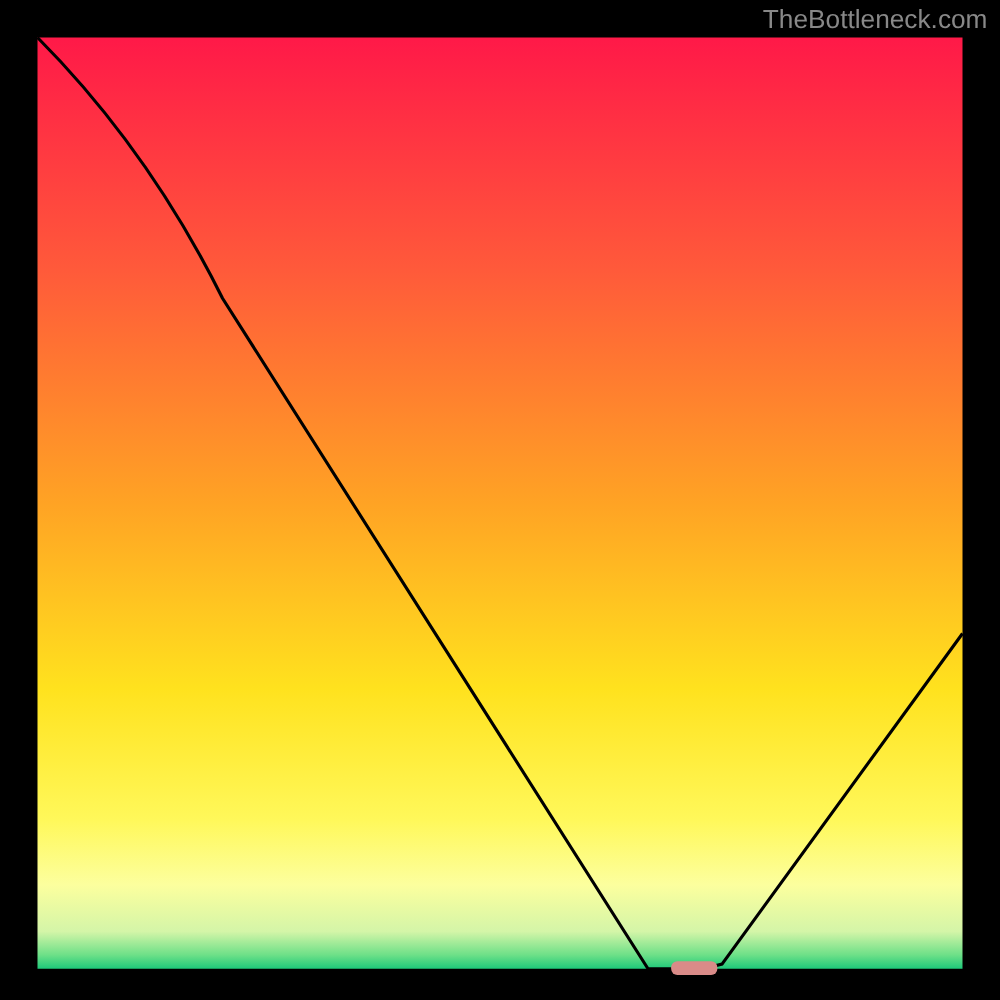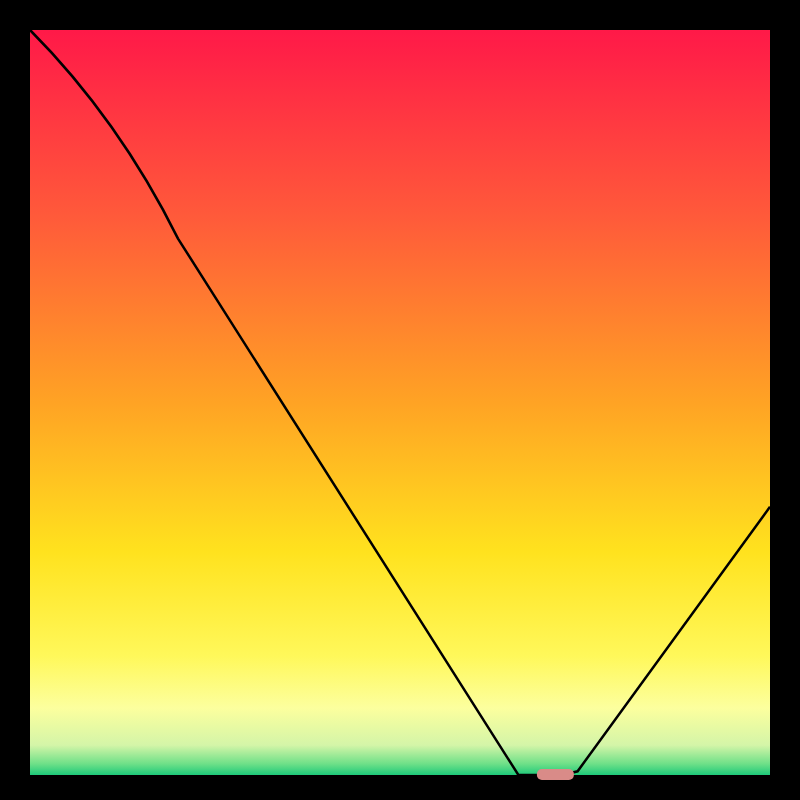--- a/index.html
+++ b/index.html
@@ -28,20 +28,21 @@
     z-index: 10;
   }
   svg {
     display: block;
   }
 </style>
 </head>
 <body>
 
 <div class="chart-container">
+  <div class="watermark">TheBottleneck.com</div>
   <svg id="chart-svg" width="800" height="800">
     <defs>
       <linearGradient id="bgGrad" x1="0" y1="0" x2="0" y2="1">
           <stop offset="0%" stop-color="#ff1948"></stop>
           <stop offset="25%" stop-color="#ff5a3a"></stop>
           <stop offset="50%" stop-color="#ffa324"></stop>
           <stop offset="70%" stop-color="#ffe21e"></stop>
           <stop offset="84%" stop-color="#fff85a"></stop>
           <stop offset="91%" stop-color="#fcff9e"></stop>
           <stop offset="96%" stop-color="#d4f5a8"></stop>

